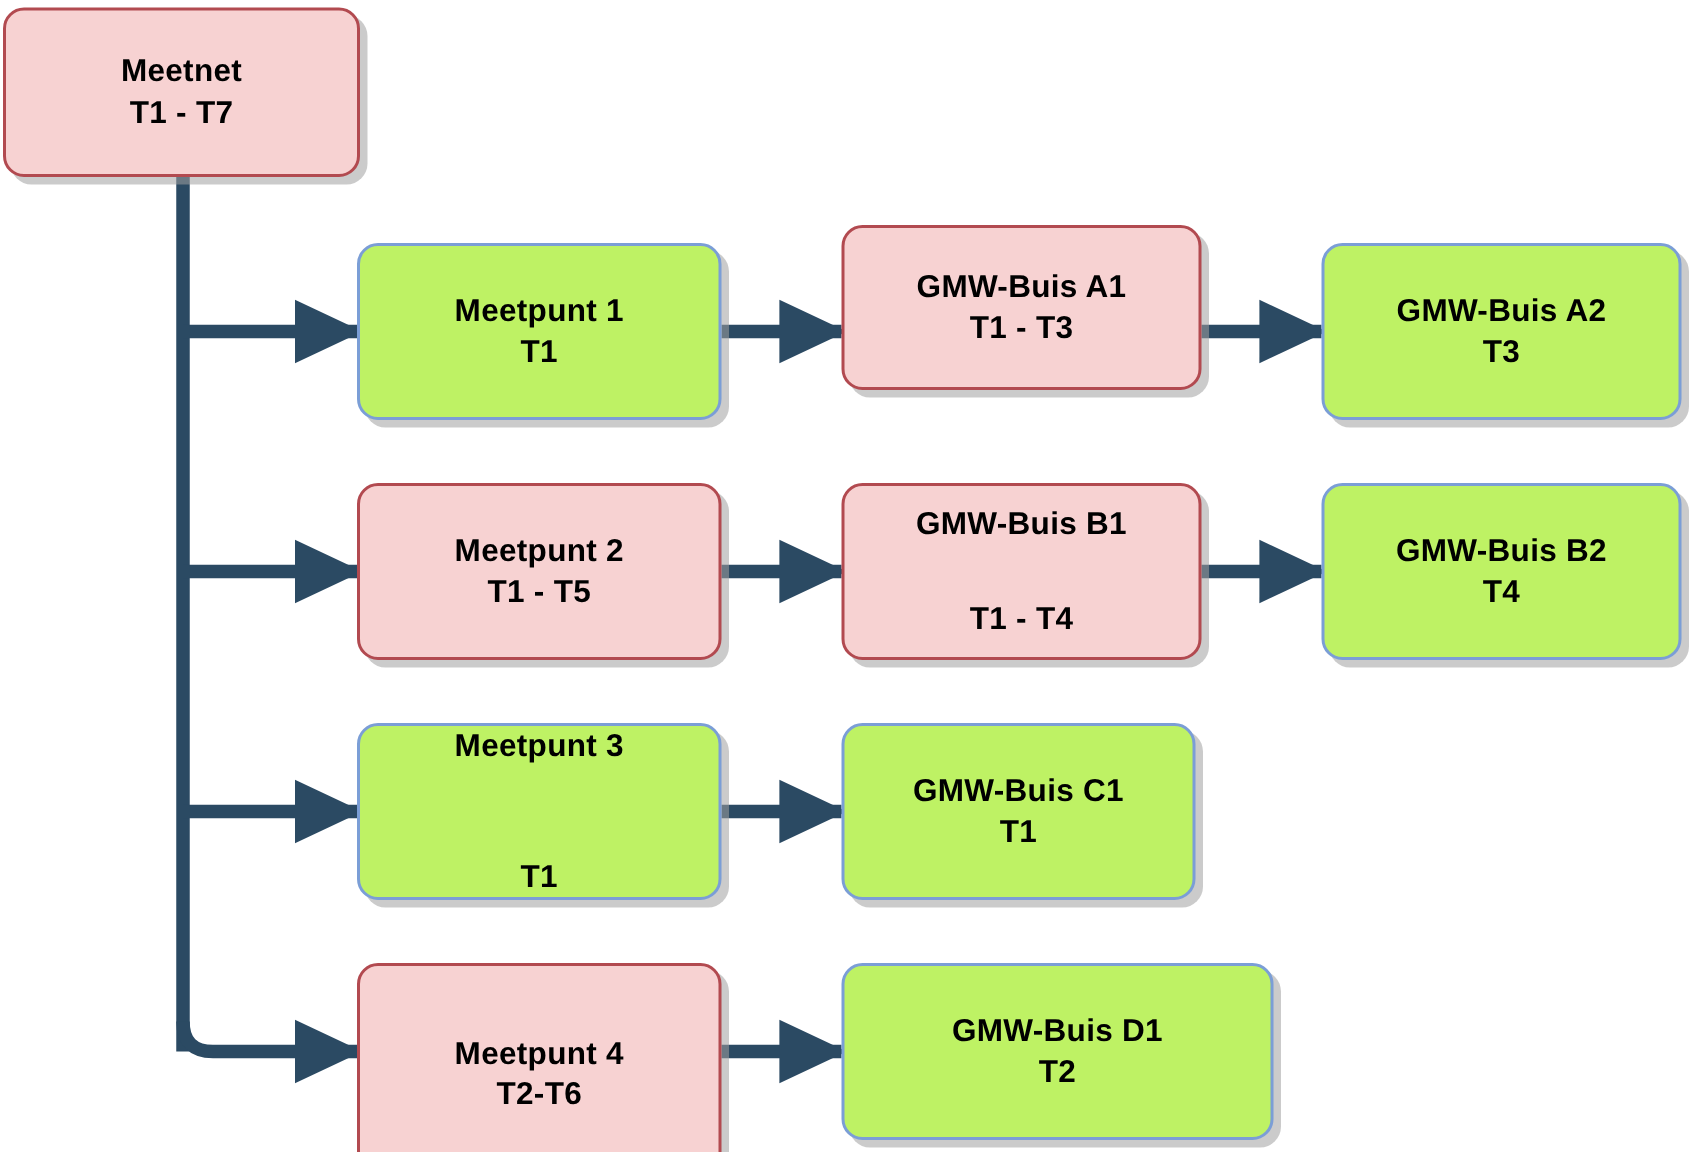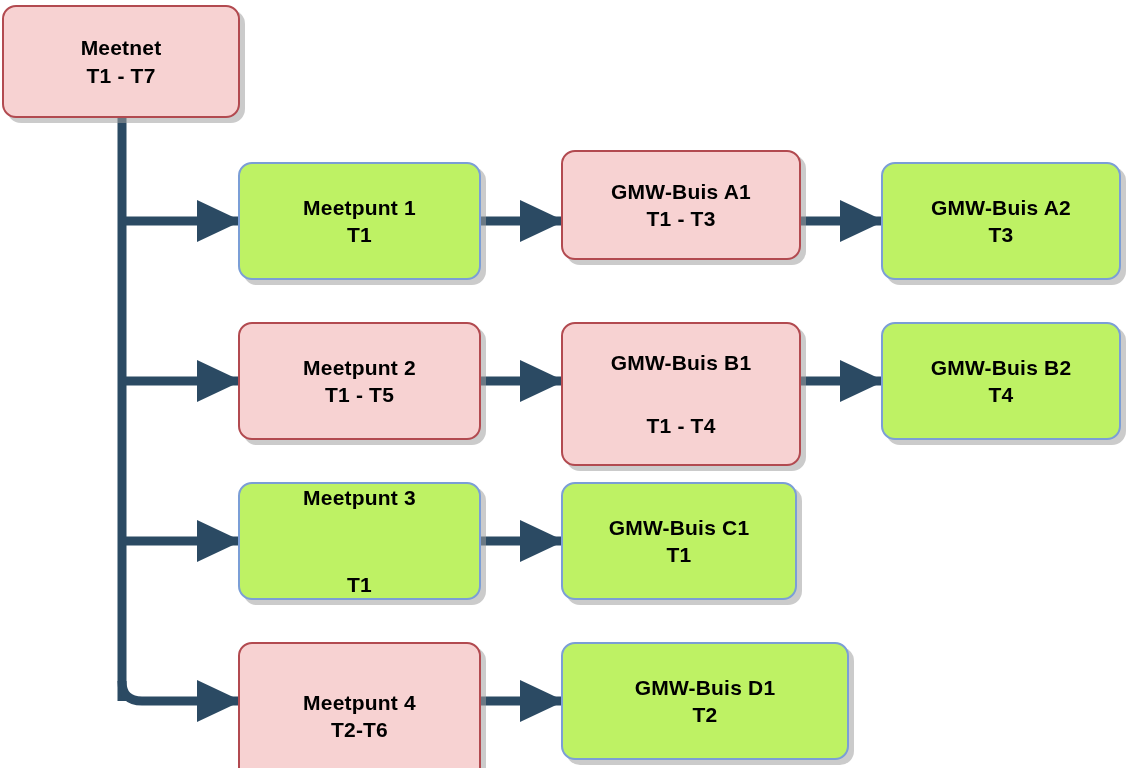--- a/index.html
+++ b/index.html
@@ -103,21 +103,21 @@
   </div>
   <div class="node blue" style="left:881px; top:162px; width:240px; height:118px;">
     <div class="line">GMW-Buis A2</div>
     <div class="line">T3</div>
   </div>
 
   <div class="node pink" style="left:238px; top:322px; width:243px; height:118px;">
     <div class="line">Meetpunt 2</div>
     <div class="line">T1 - T5</div>
   </div>
-  <div class="node pink" style="left:561px; top:322px; width:240px; height:144px;gap:36px;">
+  <div class="node pink" style="left:561px; top:322px; width:240px; height:118px;gap:36px;">
     <div class="line">GMW-Buis B1</div>
     <div class="line">T1 - T4</div>
   </div>
   <div class="node blue" style="left:881px; top:322px; width:240px; height:118px;">
     <div class="line">GMW-Buis B2</div>
     <div class="line">T4</div>
   </div>
 
   <div class="node blue" style="left:238px; top:482px; width:243px; height:118px;justify-content:space-between;">
     <div class="line">Meetpunt 3</div>

